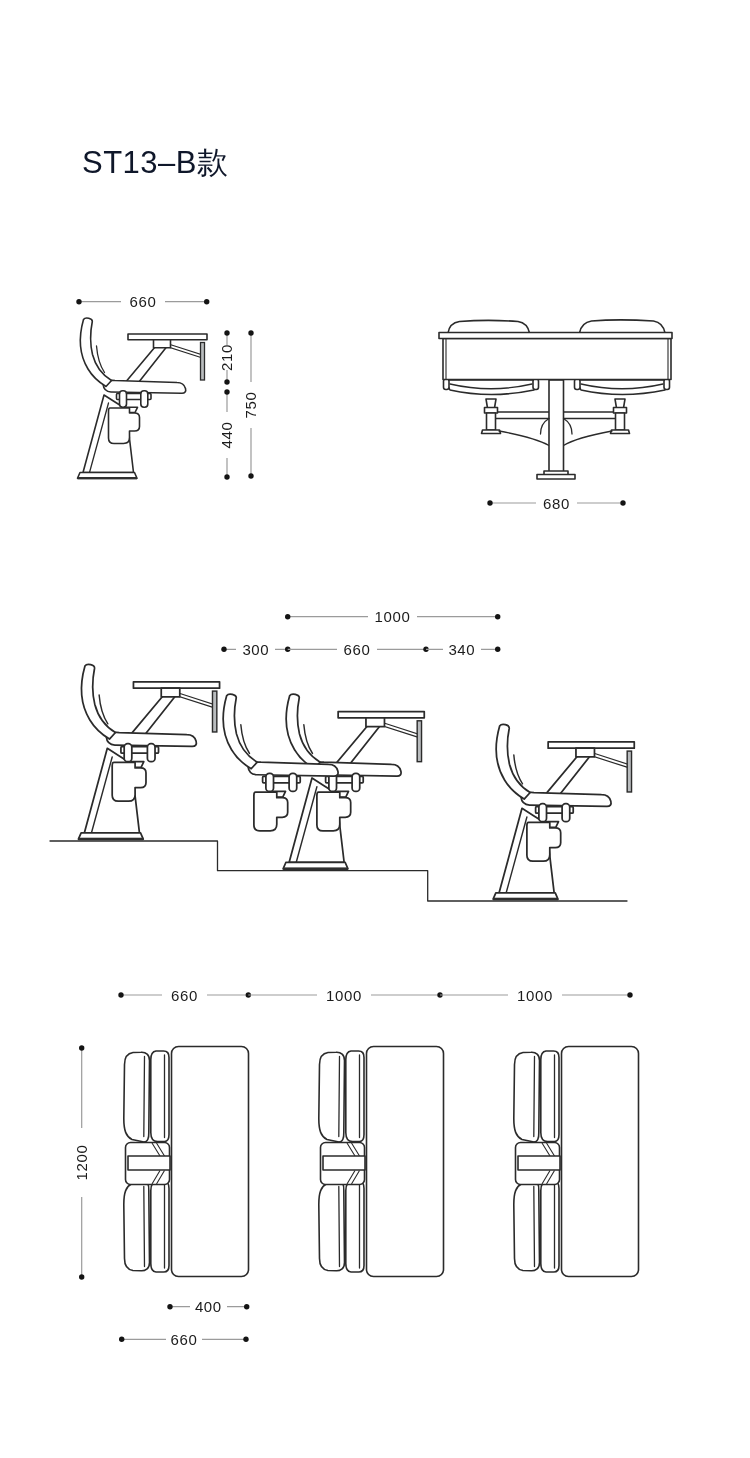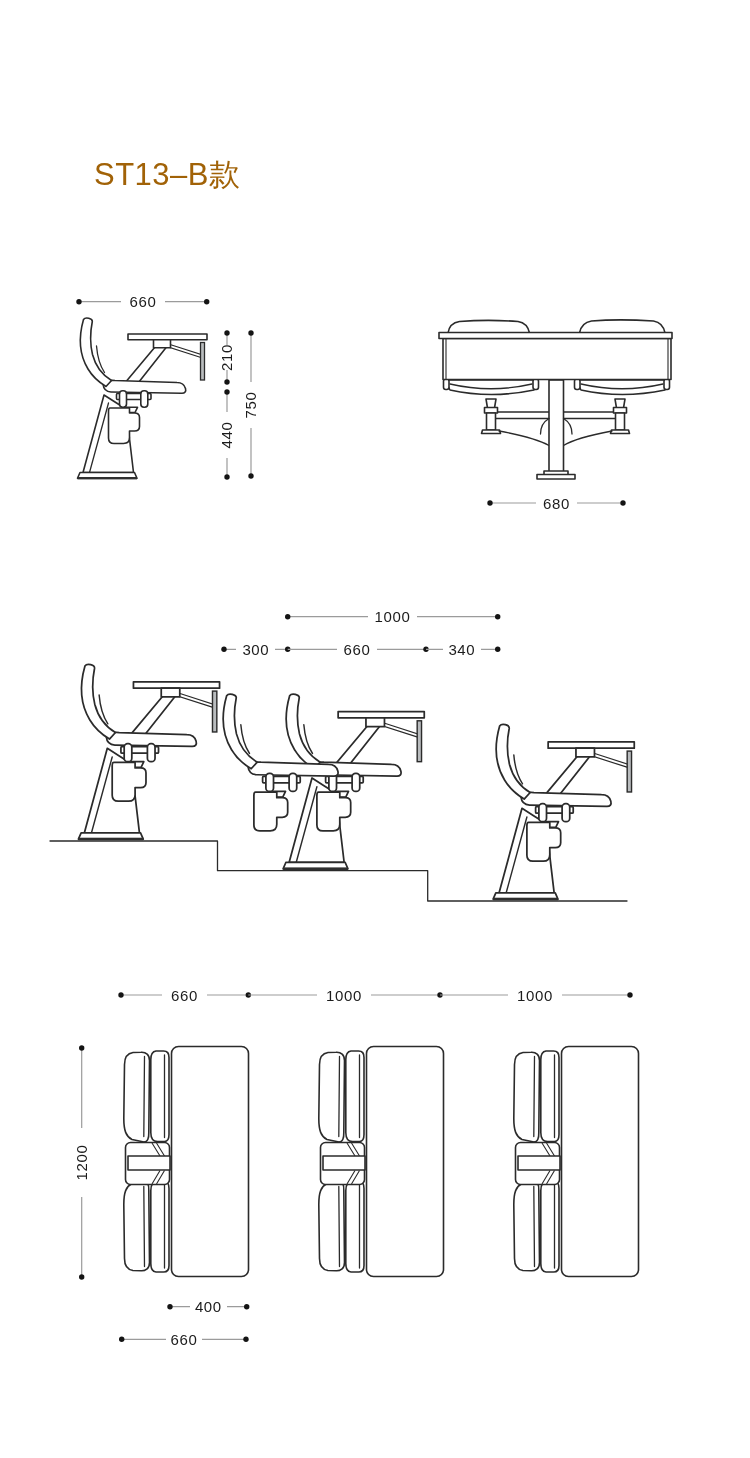--- a/index.html
+++ b/index.html
@@ -1,22 +1,22 @@
 <!DOCTYPE html>
 <html><head>
 <meta charset="utf-8">
 <style>
   html,body { margin:0; padding:0; background:#ffffff; }
   .canvas {
     position:relative; width:750px; height:1458px; background:#ffffff;
     font-family:"Liberation Sans", sans-serif; overflow:hidden; margin:0 auto;
   }
   .page-title {
-    position:absolute; left:78px; top:138px; margin:16px;
-    font-size:31px; font-weight:400; color:#a16207; letter-spacing:0.5px;
+    position:absolute; left:78px; top:138px; margin:4px;
+    font-size:31px; font-weight:400; color:#0f172a; letter-spacing:0.5px;
     font-family:"Liberation Sans", sans-serif;
   }
   svg.draw { position:absolute; left:0; top:0; }
   .ln   { fill:#ffffff; stroke:#2b2b2b; stroke-width:1.6; stroke-linejoin:round; }
   .lno  { fill:none;    stroke:#2b2b2b; stroke-width:1.3; stroke-linejoin:round; stroke-linecap:round; }
   .lnt  { fill:none;    stroke:#2b2b2b; stroke-width:1.1; }
   .shade{ fill:#b9bcbe; stroke:#2b2b2b; stroke-width:1.3; }
   .dark { fill:#2f2f2f; stroke:none; }
   .dl   { stroke:#9b9b9b; stroke-width:1.2; fill:none; }
   .dd   { fill:#141414; stroke:none; }

